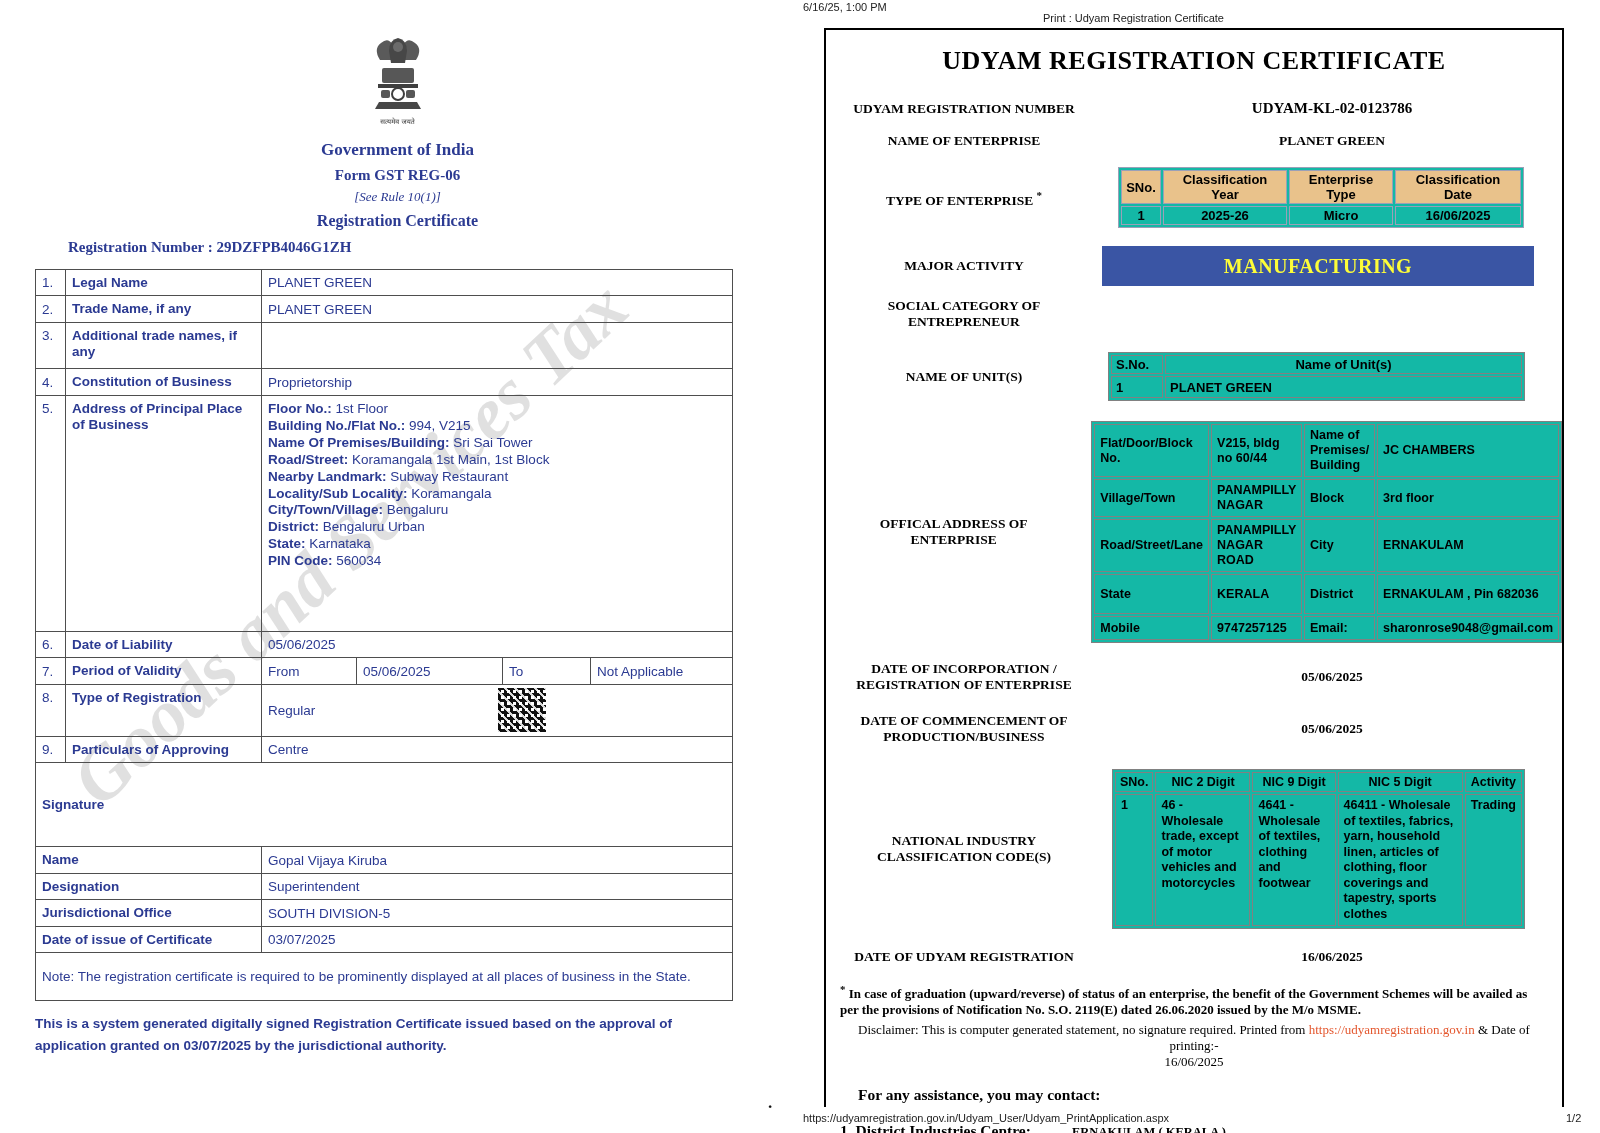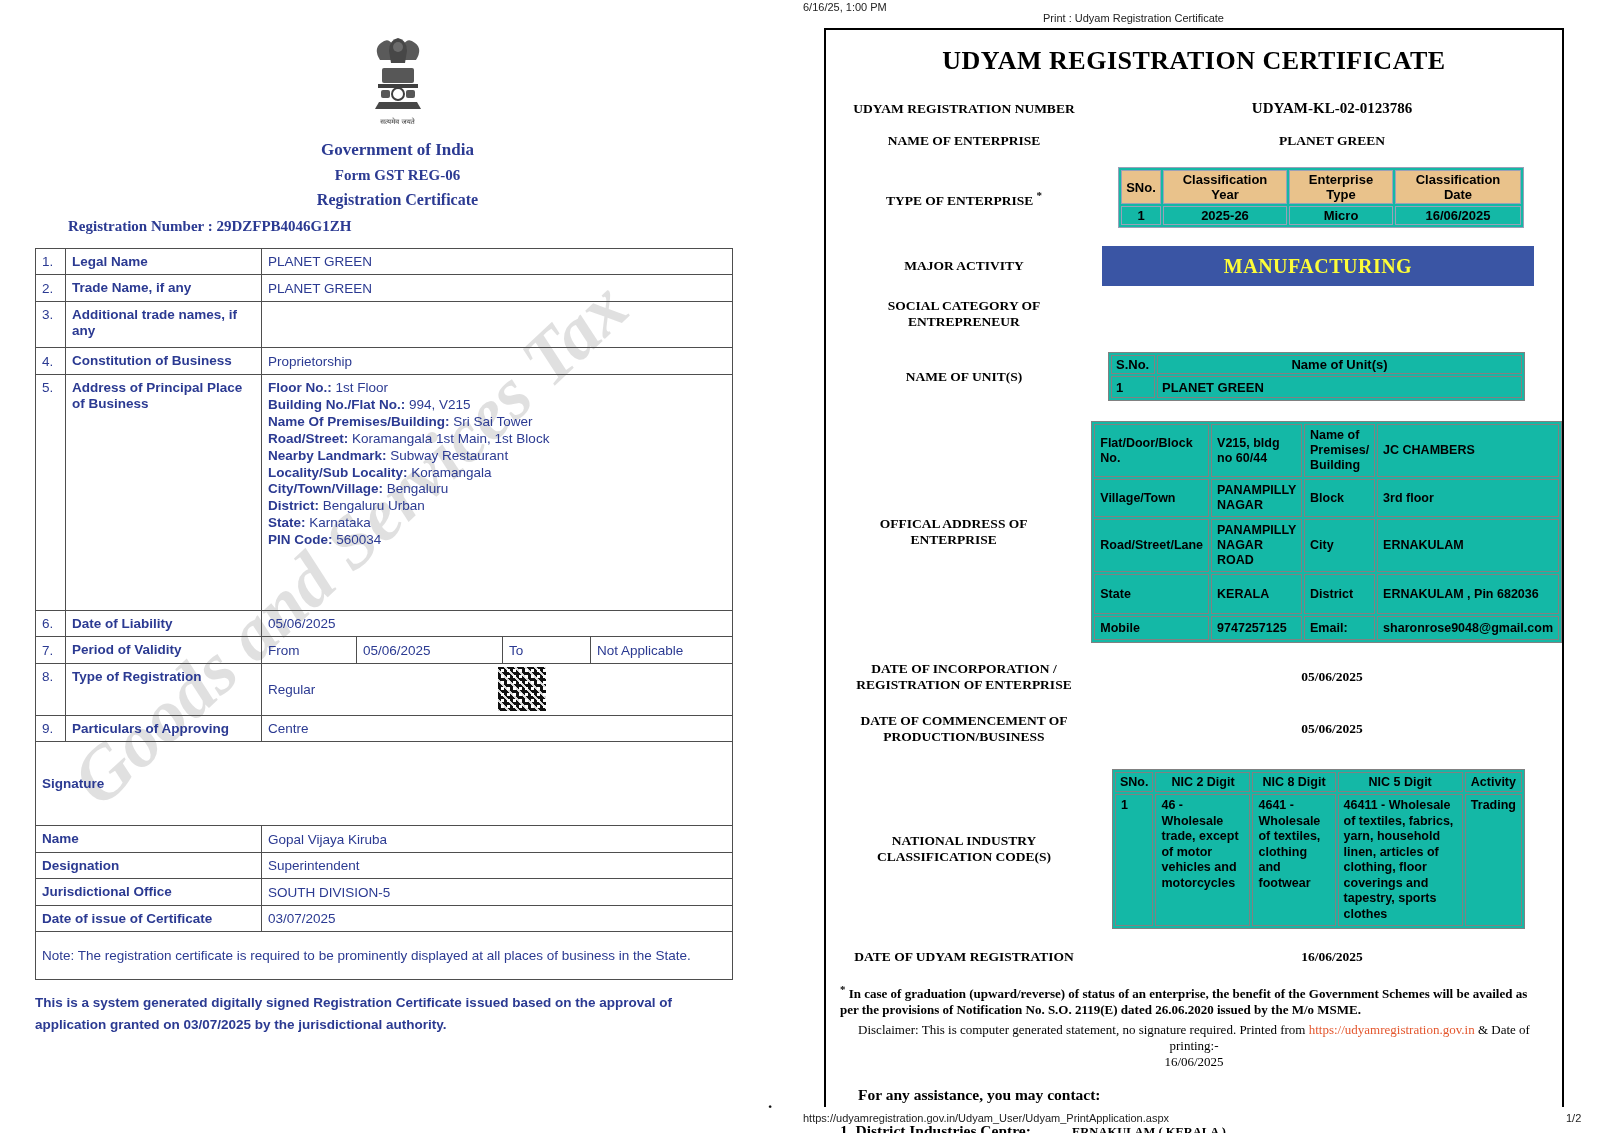--- a/index.html
+++ b/index.html
@@ -76,21 +76,21 @@
     font-size:13px;background:#14b8a6;}
   table.u-t td,table.u-t th{border:1px solid #818181;padding:1px 4px;font-weight:bold;}
   table.type-t{margin-left:16px;border:1px solid #9aa0b8;}
   table.type-t td,table.type-t th{border:1px solid #9aa0b8;text-align:center;}
   table.type-t th{background:var(--table-header-tan);}
   .banner{height:40px;width:432px;background:var(--banner-blue);display:flex;align-items:center;
     justify-content:center;}
   .banner span{color:var(--banner-yellow);font-size:20px;font-weight:bold;letter-spacing:.5px;}
   table.units-t{margin-left:6px;width:417px;border:1px solid #818181;}
   table.units-t th{text-align:center;}
-  table.units-t .sn{width:44px;text-align:left;}
+  table.units-t .sn{width:52px;text-align:left;}
   table.units-t td{text-align:left;height:22px;}
   table.addr-t{margin-left:10px;width:413px;border:1px solid #818181;font-size:12.5px;}
   table.addr-t td{line-height:15px;padding:3px 5px;vertical-align:middle;}
   .ac1{width:100px}.ac2{width:96px}.ac3{width:74px}.ac4{width:143px}
   .ar1{height:46px}.ar2{height:38px}.ar3{height:40px}.ar5{height:24px}
   table.nic-t{margin-left:10px;width:413px;border:1px solid #818181;font-size:12.5px;}
   table.nic-t th{height:20px;text-align:center;}
   table.nic-t td{vertical-align:top;line-height:15.5px;padding:3px 5px;}
   .nc1{width:26px}.nc2{width:100px}.nc3{width:88px}.nc4{width:152px}.nc5{width:47px}
   .u-foot{padding:0 14px;font-weight:bold;font-size:13px;line-height:16px;}
@@ -118,20 +118,21 @@
           <rect x="12" y="32" width="32" height="15" rx="2" fill="#575757"></rect>
           <rect x="8" y="48" width="40" height="4" fill="#3f3f3f"></rect>
           <circle cx="28" cy="58" r="6" fill="none" stroke="#3f3f3f" stroke-width="2"></circle>
           <rect x="11" y="54" width="9" height="8" rx="2" fill="#575757"></rect>
           <rect x="36" y="54" width="9" height="8" rx="2" fill="#575757"></rect>
           <path d="M9 66 h38 l4 7 h-46 z" fill="#474747"></path>
         </svg>
         <div class="emblem-caption">सत्यमेव जयते</div>
         <div class="gst-govt">Government of India</div>
         <div class="gst-form">Form GST REG-06</div>
+        <div class="gst-rule">[See Rule 10(1)]</div>
         <div class="gst-title">Registration Certificate</div>
       </div>
       <div class="gst-regno">Registration Number : 29DZFPB4046G1ZH</div>
 
       <table class="gst-table">
         <colgroup>
             <col style="width:30px">
             <col style="width:196px">
             <col>
           </colgroup>
@@ -360,21 +361,21 @@
     </div>
 
     <div class="u-row mt24">
       <div class="u-label">NATIONAL INDUSTRY CLASSIFICATION CODE(S)</div>
       <div class="u-valarea">
         <table class="u-t nic-t">
           <tbody>
               <tr>
             <th class="nc1">SNo.</th>
             <th class="nc2">NIC 2 Digit</th>
-            <th class="nc3">NIC 8 Digit</th>
+            <th class="nc3">NIC 9 Digit</th>
             <th class="nc4">NIC 5 Digit</th>
             <th class="nc5">Activity</th>
           </tr>
           <tr>
             <td>1</td>
             <td>46 - Wholesale trade, except of motor vehicles and motorcycles</td>
             <td>4641 - Wholesale of textiles, clothing and footwear</td>
             <td>46411 - Wholesale of textiles, fabrics, yarn, household linen, articles of clothing, floor coverings and tapestry, sports clothes</td>
             <td>Trading</td>
           </tr>

